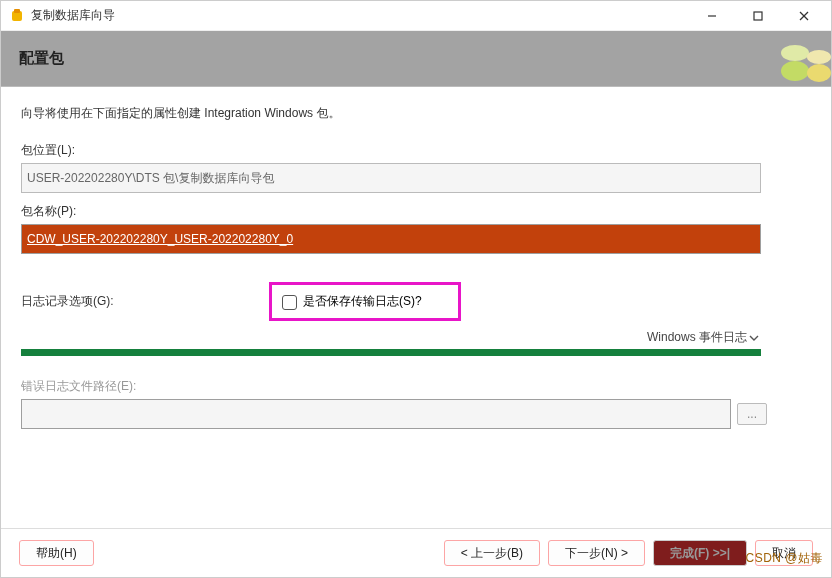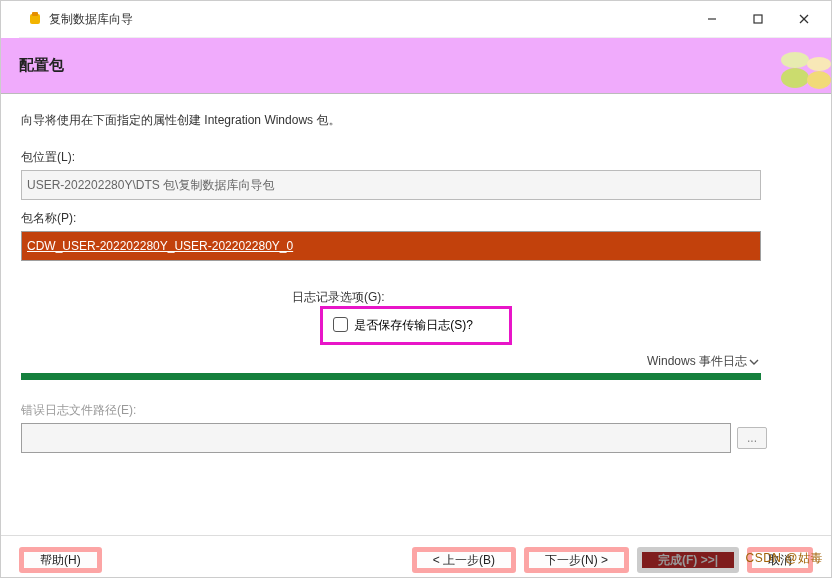--- a/index.html
+++ b/index.html
@@ -7,45 +7,44 @@
       font-family: "Microsoft YaHei", "SimSun", Tahoma, sans-serif;
       font-size: 12px;
       background: #fff;
       width: 832px;
       height: 578px;
       overflow: hidden;
       position: relative;
       border: 1px solid #ccc;
     }
     .titlebar {
-      height: 37px;
+      height: 30px;
       display: flex;
       align-items: center;
       padding: 0 4px 0 8px;
       background: #fff;
       border-bottom: 1px solid #eee;
-      margin-left: 18px;
     }
     .titlebar-icon {
       width: 16px; height: 16px; margin-right: 6px;
       display: inline-block;
     }
     .titlebar-title { flex: 0 0 auto; color: #333; }
     .titlebar-spacer { flex: 1; }
     .titlebar-btn {
       width: 46px; height: 30px;
       display: flex; align-items: center; justify-content: center;
       color: #333;
     }
     .header {
       height: 56px;
       display: flex;
       align-items: center;
       padding: 0 18px;
-      background: #f0abfc;
+      background: #a3a3a3;
       border-bottom: 1px solid #bbb;
       position: relative;
     }
     .header-title { font-size: 15px; font-weight: bold; color: #222; }
     .header-decor {
       position: absolute; right: 0; top: 2px; width: 54px; height: 52px;
       overflow: hidden; opacity: 0.9;
     }
     .content {
       padding: 18px 20px 10px 20px;
@@ -73,28 +72,27 @@
       color: #444;
       display: flex;
       align-items: center;
       justify-content: flex-end;
     }
     .select-caret { width: 14px; height: 14px; color:#555; }
     .row-split {
       display: flex;
       align-items: center;
       margin-top: 28px;
-      flex-direction: column;
     }
     .row-split .left-lbl { width: 248px; color:#333; }
     .highlight-box {
       border: 3px solid #e815c8;
       padding: 8px 36px 8px 10px;
       display: inline-flex;
-      align-items: flex-start;
+      align-items: flex-end;
       gap: 6px;
     }
     .chk {
       width: 15px; height:15px; border:1.5px solid #555; border-radius:3px;
       display:inline-block; background:#fff;
     }
     .row-path { display:flex; align-items:center; gap:6px; margin-top:4px;}
     .path-input { width: 710px; background:#f5f5f5; color:#999; }
     .browse-btn {
       width: 30px; height: 22px;
@@ -107,21 +105,21 @@
       height: 48px;
       display: flex;
       align-items: center;
       padding: 0 18px;
       gap: 8px;
     }
     .footer .spacer { flex:1; }
     .btn {
       height: 26px;
       padding: 0 16px;
-      border: 5px solid #fca5a5;
+      border: 1px solid #fca5a5;
       border-radius: 3px;
       background: #fdfdfd;
       font-size: 12px;
       color: #222;
       display: inline-flex;
       align-items: center;
       gap: 4px;
     }
     .btn.disabled { color:#999; border-color:#ccc; background:#7f1d1d;font-weight:bold; }
     .watermark {

